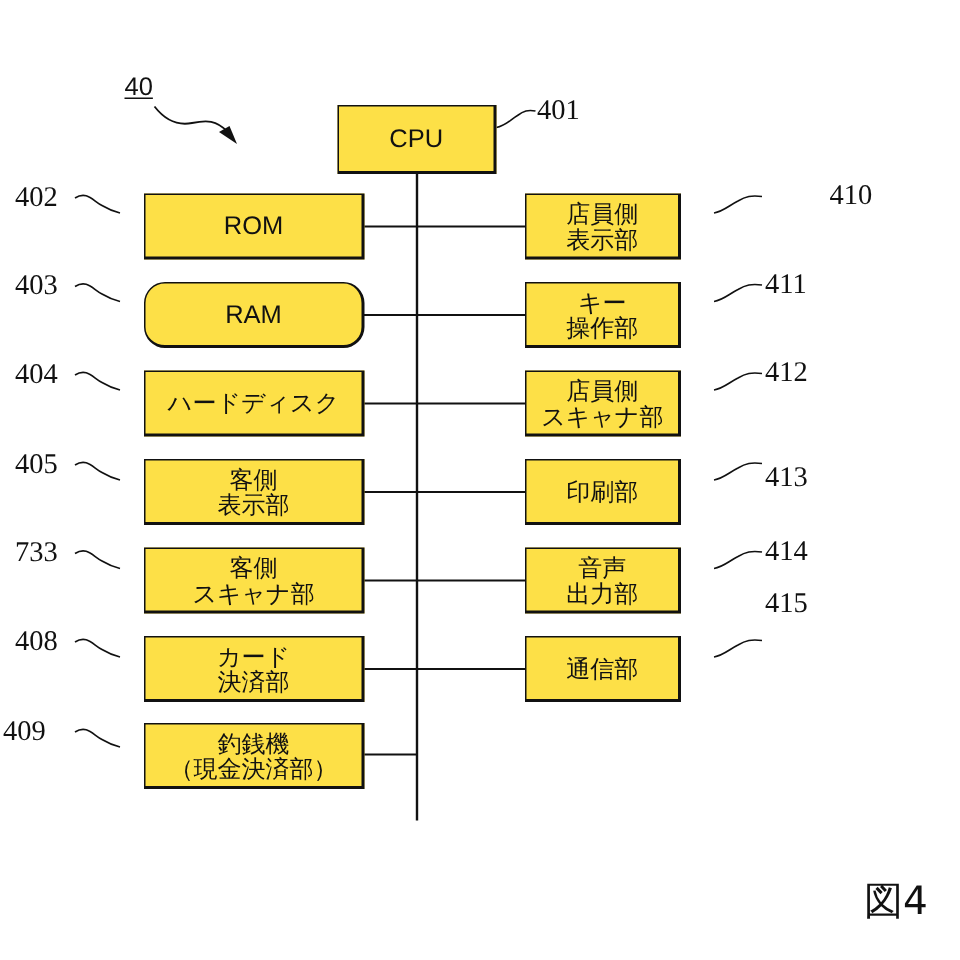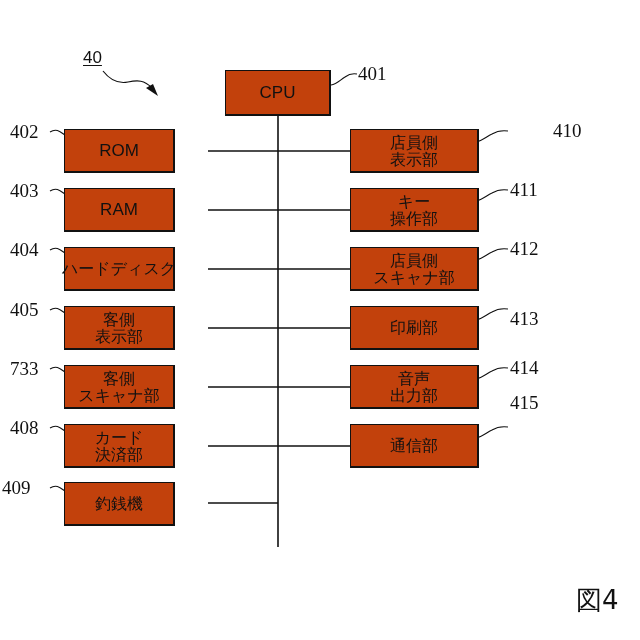--- a/index.html
+++ b/index.html
@@ -1,30 +1,30 @@
 <!DOCTYPE html>
 <html><head>
 <meta charset="utf-8">
 <style>
   html, body { margin: 0; padding: 0; background: #ffffff; }
   body { width: 640px; height: 640px; position: relative; overflow: hidden;
          font-family: "DejaVu Sans", sans-serif; color: #111; }
   svg.wires { position: absolute; left: 0; top: 0; width: 640px; height: 640px; }
   .box { position: absolute; box-sizing: border-box; border: 1.5px solid #111;
-         border-right-width: 2.5px; border-bottom-width: 2.5px; background: #c2410c;
+         border-right-width: 2.5px; border-bottom-width: 2.5px; background: #fde047;
          display: flex; flex-direction: column; align-items: center; justify-content: center;
          font-size: 16px; line-height: 17px; }
   .box.latin { font-family: "Liberation Sans", sans-serif; font-size: 17px; }
   .box .line { white-space: nowrap; }
   .ref { position: absolute; font-family: Liberation Serif, serif; font-size: 19px; line-height: 20px; }
   .fig-id { position: absolute; left: 83px; top: 48px; font-family: "Liberation Sans", sans-serif;
             font-size: 17px; text-decoration: underline; text-underline-offset: 2px; }
   .fig-label { position: absolute; left: 576px; top: 583px; font-size: 26px; font-family: "DejaVu Sans", sans-serif; }
-  .left-col { left: 64px; width: 111px; height: 44px; }
-  .right-col { left: 350px; width: 129px; height: 44px; }
+  .left-col { left: 96px; width: 147px; height: 44px; }
+  .right-col { left: 350px; width: 104px; height: 44px; }
 </style>
 </head>
 <body>
 
 <svg class="wires" viewBox="0 0 640 640">
 
   <line x1="278" y1="116" x2="278" y2="547" stroke="#111" stroke-width="1.6"></line>
 
   <line x1="208" y1="151" x2="278" y2="151" stroke="#111" stroke-width="1.4"></line>
   <line x1="208" y1="210" x2="278" y2="210" stroke="#111" stroke-width="1.4"></line>
@@ -66,21 +66,21 @@
 <div class="box latin" style="left:225px; top:70px; width:106px; height:46px;">
   <span class="line">CPU</span>
 </div>
 <div class="ref" style="left:358px; top:64px;">401</div>
 
 <div class="box latin left-col" style="top:129px;">
   <span class="line">ROM</span>
 </div>
 <div class="ref" style="left:10px; top:122px;">402</div>
 
-<div class="box latin left-col" style="top:188px;">
+<div class="box latin left-col" style="top:188px;border-radius:14px;">
   <span class="line">RAM</span>
 </div>
 <div class="ref" style="left:10px; top:181px;">403</div>
 
 <div class="box left-col" style="top:247px;">
   <span class="line">ハードディスク</span>
 </div>
 <div class="ref" style="left:10px; top:240px;">404</div>
 
 <div class="box left-col" style="top:306px;">
@@ -96,20 +96,21 @@
 <div class="ref" style="left:10px; top:359px;">733</div>
 
 <div class="box left-col" style="top:424px;">
   <span class="line">カード</span>
   <span class="line">決済部</span>
 </div>
 <div class="ref" style="left:10px; top:418px;">408</div>
 
 <div class="box left-col" style="top:482px;">
   <span class="line">釣銭機</span>
+  <span class="line">（現金決済部）</span>
 </div>
 <div class="ref" style="left:2px; top:478px;">409</div>
 
 <div class="box right-col" style="top:129px;">
   <span class="line">店員側</span>
   <span class="line">表示部</span>
 </div>
 <div class="ref" style="left:510px; top:121px;margin-left:43px;">410</div>
 
 <div class="box right-col" style="top:188px;">

